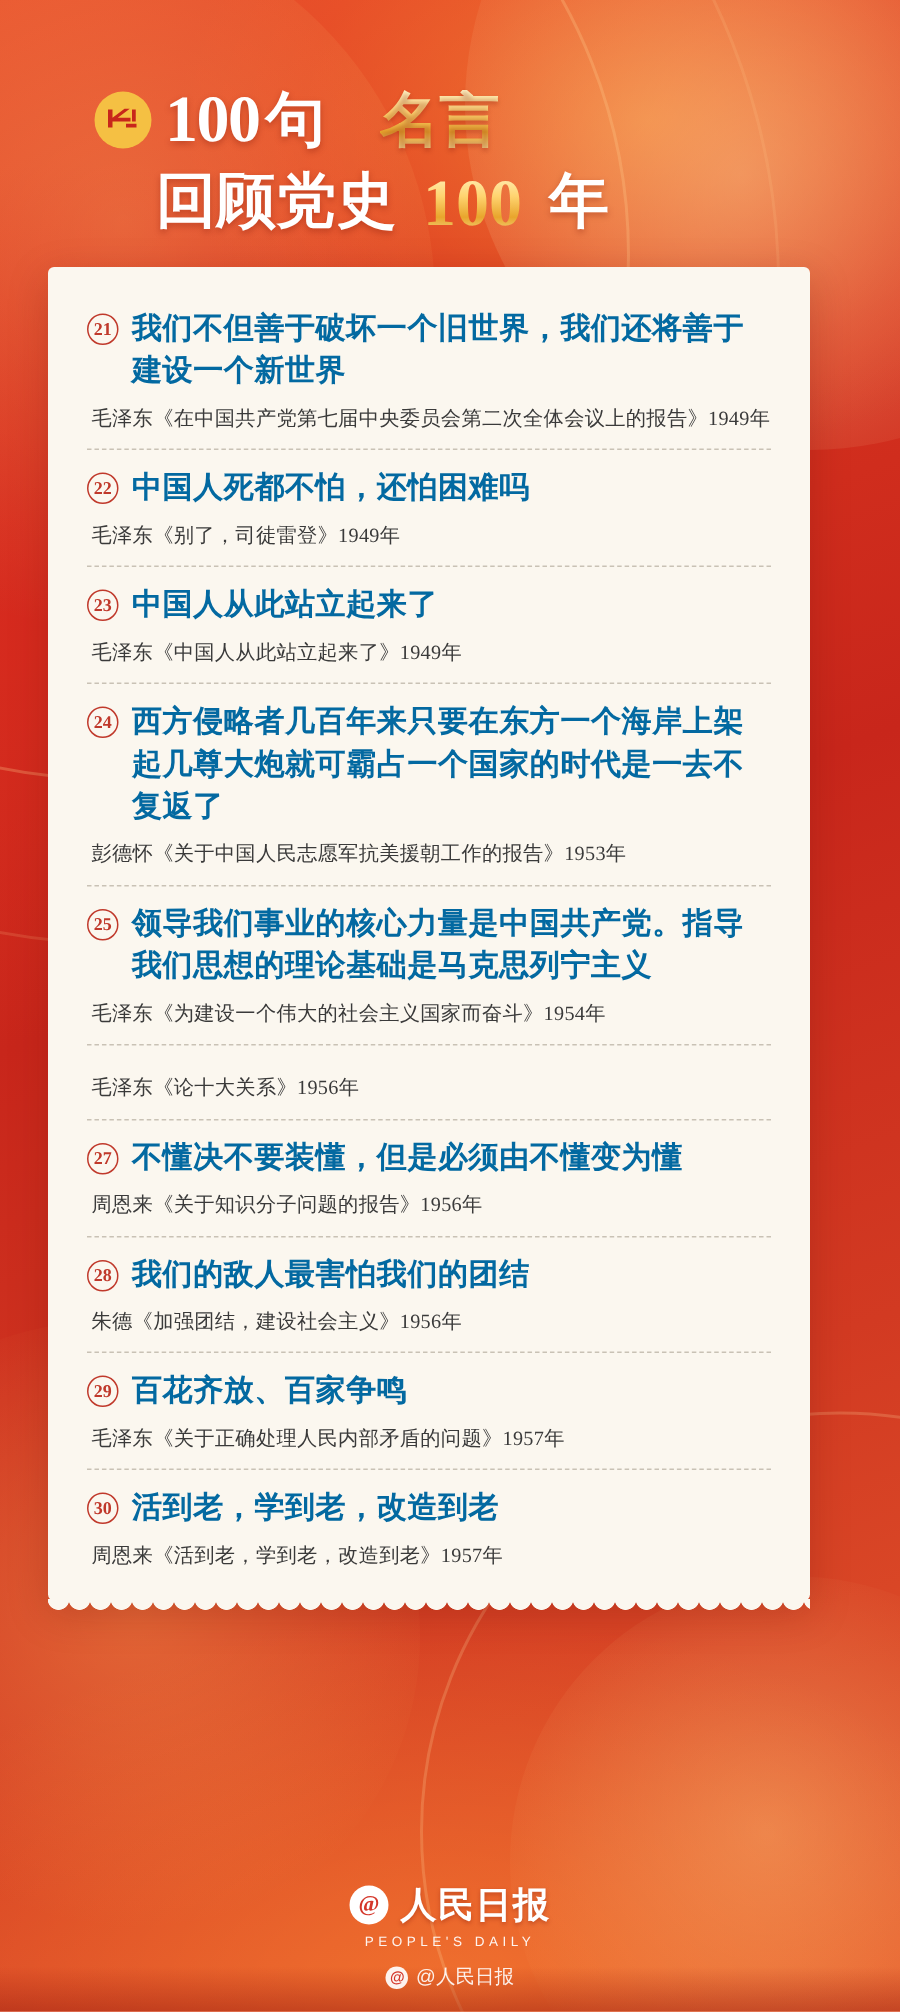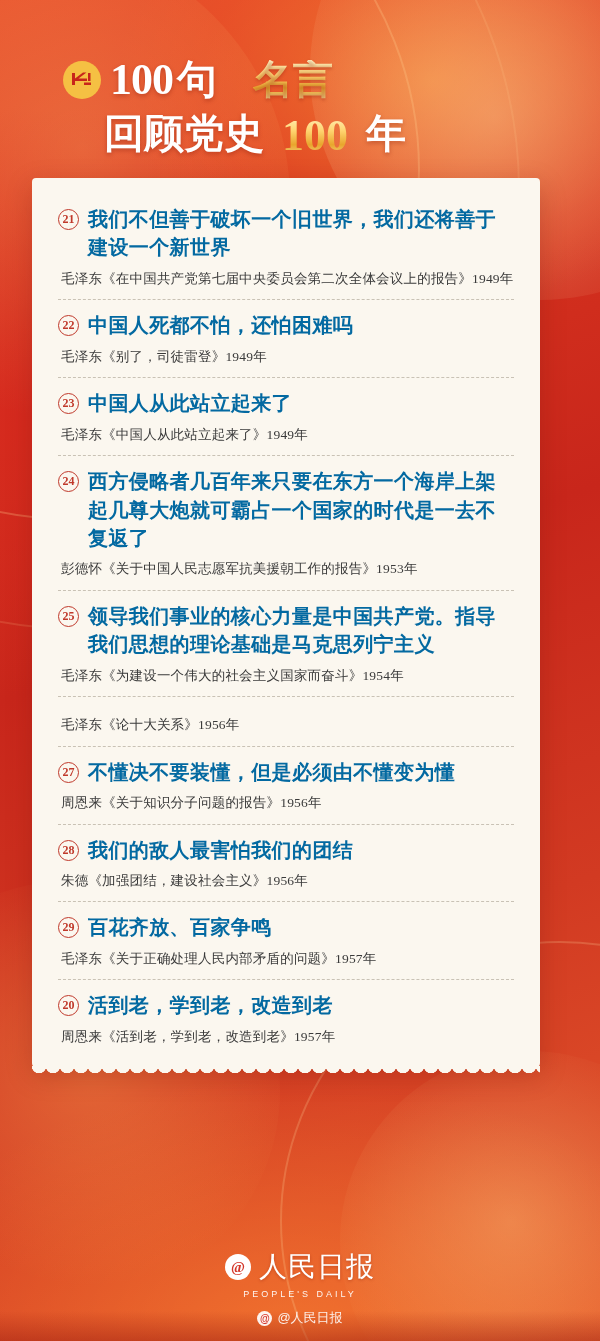--- a/index.html
+++ b/index.html
@@ -214,22 +214,22 @@
     color: #d4362a;
     font-family: "Liberation Serif", serif;
     font-size: 15px;
     font-weight: bold;
     display: flex;
     align-items: center;
     justify-content: center;
   }
   .logo-cn {
     font-family: "Liberation Serif", serif;
-    font-size: 28px;
-    font-weight: normal;
+    font-size: 24px;
+    font-weight: bold;
     color: #ffffff;
     letter-spacing: 1px;
     text-shadow: 0 1px 3px rgba(120,20,10,0.35);
   }
   .logo-en {
     font-family: "Liberation Sans", sans-serif;
     font-size: 9px;
     color: rgba(255,255,255,0.92);
     letter-spacing: 3px;
     margin-top: 3px;
@@ -361,21 +361,21 @@
     <div class="entry">
       <div class="quote-row">
         <span class="num">29</span>
         <span class="quote">百花齐放、百家争鸣</span>
       </div>
       <div class="source">毛泽东《关于正确处理人民内部矛盾的问题》1957年</div>
     </div>
 
     <div class="entry">
       <div class="quote-row">
-        <span class="num">20</span>
+        <span class="num">30</span>
         <span class="quote">活到老，学到老，改造到老</span>
       </div>
       <div class="source">周恩来《活到老，学到老，改造到老》1957年</div>
     </div>
 
   </div>
 
   <div class="bottom-bar"></div>
 
   <div class="footer">

